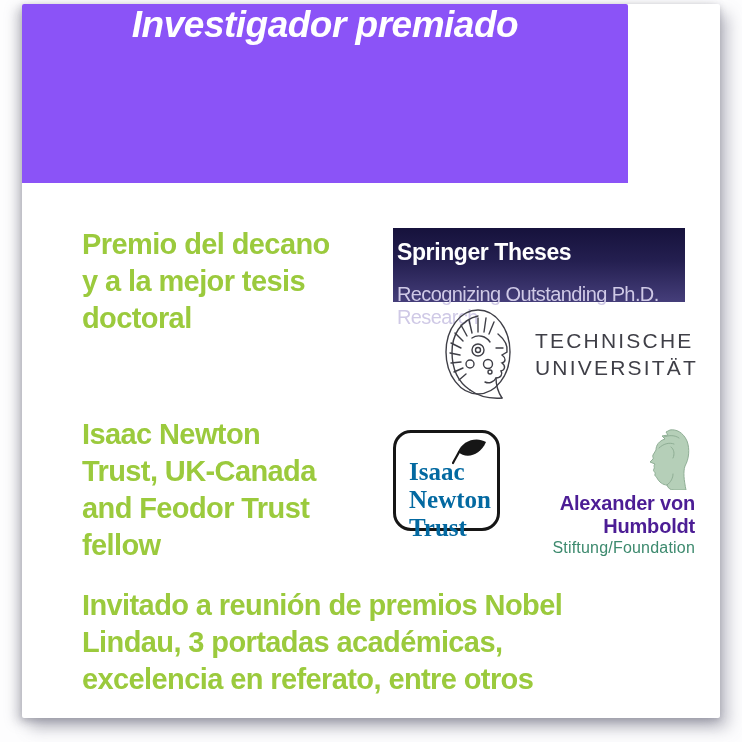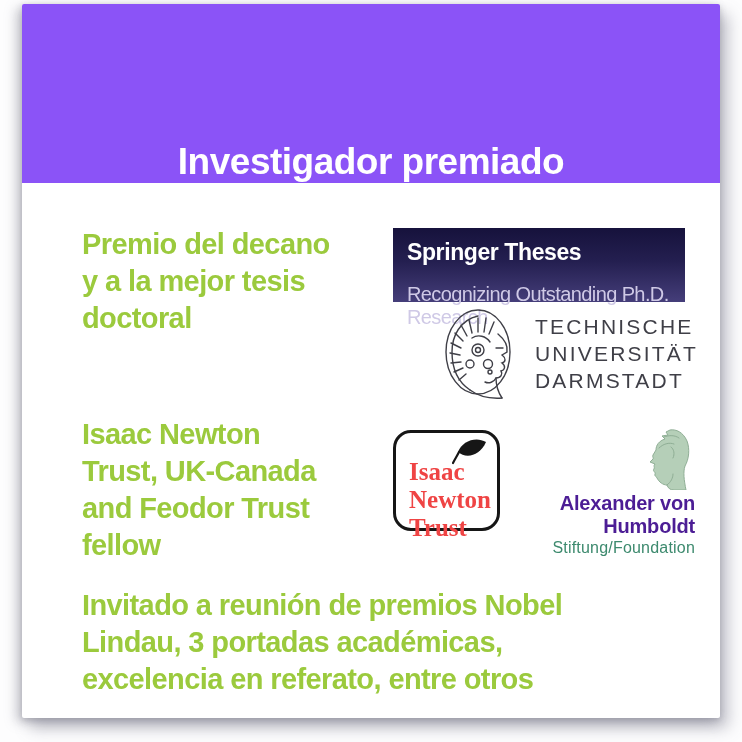--- a/index.html
+++ b/index.html
@@ -11,59 +11,59 @@
   .page{position:relative;width:742px;height:742px;background:#fdfdfe;}
   .card{
     position:absolute;left:22px;top:4px;width:698px;height:714px;
     background:#ffffff;border-radius:2px;
     box-shadow:-6px 4px 12px rgba(125,125,140,.38),
                8px 10px 16px rgba(110,110,128,.42),
                0 2px 6px rgba(120,120,135,.35);
   }
   
   .banner{
-    position:absolute;left:0;top:0;width:698px;height:179px;
+    position:absolute;left:0;top:0;width:606px;height:179px;
     background:#8b53f7;border-radius:2px 2px 0 0;
-    display:flex;align-items:flex-end;justify-content:center;
+    display:flex;align-items:flex-start;justify-content:center;font-style:italic;
   }
   .banner h1{
     margin:0;color:#ffffff;font-size:37px;font-weight:900;
     letter-spacing:-0.5px;
   }
   
   .award{
     position:absolute;color:#9bca3d;font-weight:900;
     font-size:29px;line-height:37px;letter-spacing:-0.6px;margin-left:28px;
   }
   .award-1{left:32px;top:222px;}
   .award-2{left:32px;top:412px;}
   .award-3{left:32px;top:583px;}
   
   .springer{
     position:absolute;left:371px;top:224px;width:292px;height:74px;
     background:linear-gradient(180deg,#16123c 0%,#241f50 45%,#453e7a 100%);
-    box-sizing:border-box;padding:11px 0 0 14px;color:#ffffff;
+    box-sizing:border-box;padding:11px 0 0 4px;color:#ffffff;
   }
   .sp-title{font-size:23px;font-weight:bold;letter-spacing:-0.4px;}
   .sp-sub{font-size:20px;color:#cfc9e6;margin-top:17px;letter-spacing:-0.6px;}
   
   .tud{
     position:absolute;left:418px;top:302px;
     display:flex;align-items:center;gap:9px;
   }
   .tud-text{
     font-size:21px;line-height:27px;color:#3f3f47;letter-spacing:2.2px;
   }
   
   .int-box{
     position:absolute;left:371px;top:426px;width:107px;height:101px;
     box-sizing:border-box;border:3px solid #161616;border-radius:18px;
     background:#ffffff;
     font-family:"Liberation Serif", serif;font-weight:bold;
-    color:#ef4444;font-size:25px;line-height:28px;
+    color:#0369a1;font-size:25px;line-height:28px;
     padding:25px 0 0 13px;
   }
   .int-box .leaf{position:absolute;left:56px;top:6px;}
   
   .humboldt{
     position:absolute;left:453px;top:424px;width:220px;text-align:right;
   }
   .humboldt .bust{display:block;margin:0 2px 2px auto;}
   .h-name{font-size:20px;font-weight:bold;color:#4c1d95;letter-spacing:-0.2px;}
   .h-sub{font-size:16px;color:#3d8a6e;margin-top:1px;letter-spacing:0.2px;}
@@ -118,21 +118,20 @@
 
           <path d="M56,72 C56,80 58,86 62,92"></path>
           <path d="M30,84 C38,90 48,93 62,92"></path>
 
           <circle cx="50" cy="66" r="2"></circle>
         </g>
       </svg>
       <div class="tud-text">
         <div>TECHNISCHE</div>
         <div>UNIVERSITÄT</div>
-        <div>DARMSTADT</div>
       </div>
     </div>
 
     <div class="award award-2">
       <div>Isaac Newton</div>
       <div>Trust, UK-Canada</div>
       <div>and Feodor Trust</div>
       <div>fellow</div>
     </div>
 

